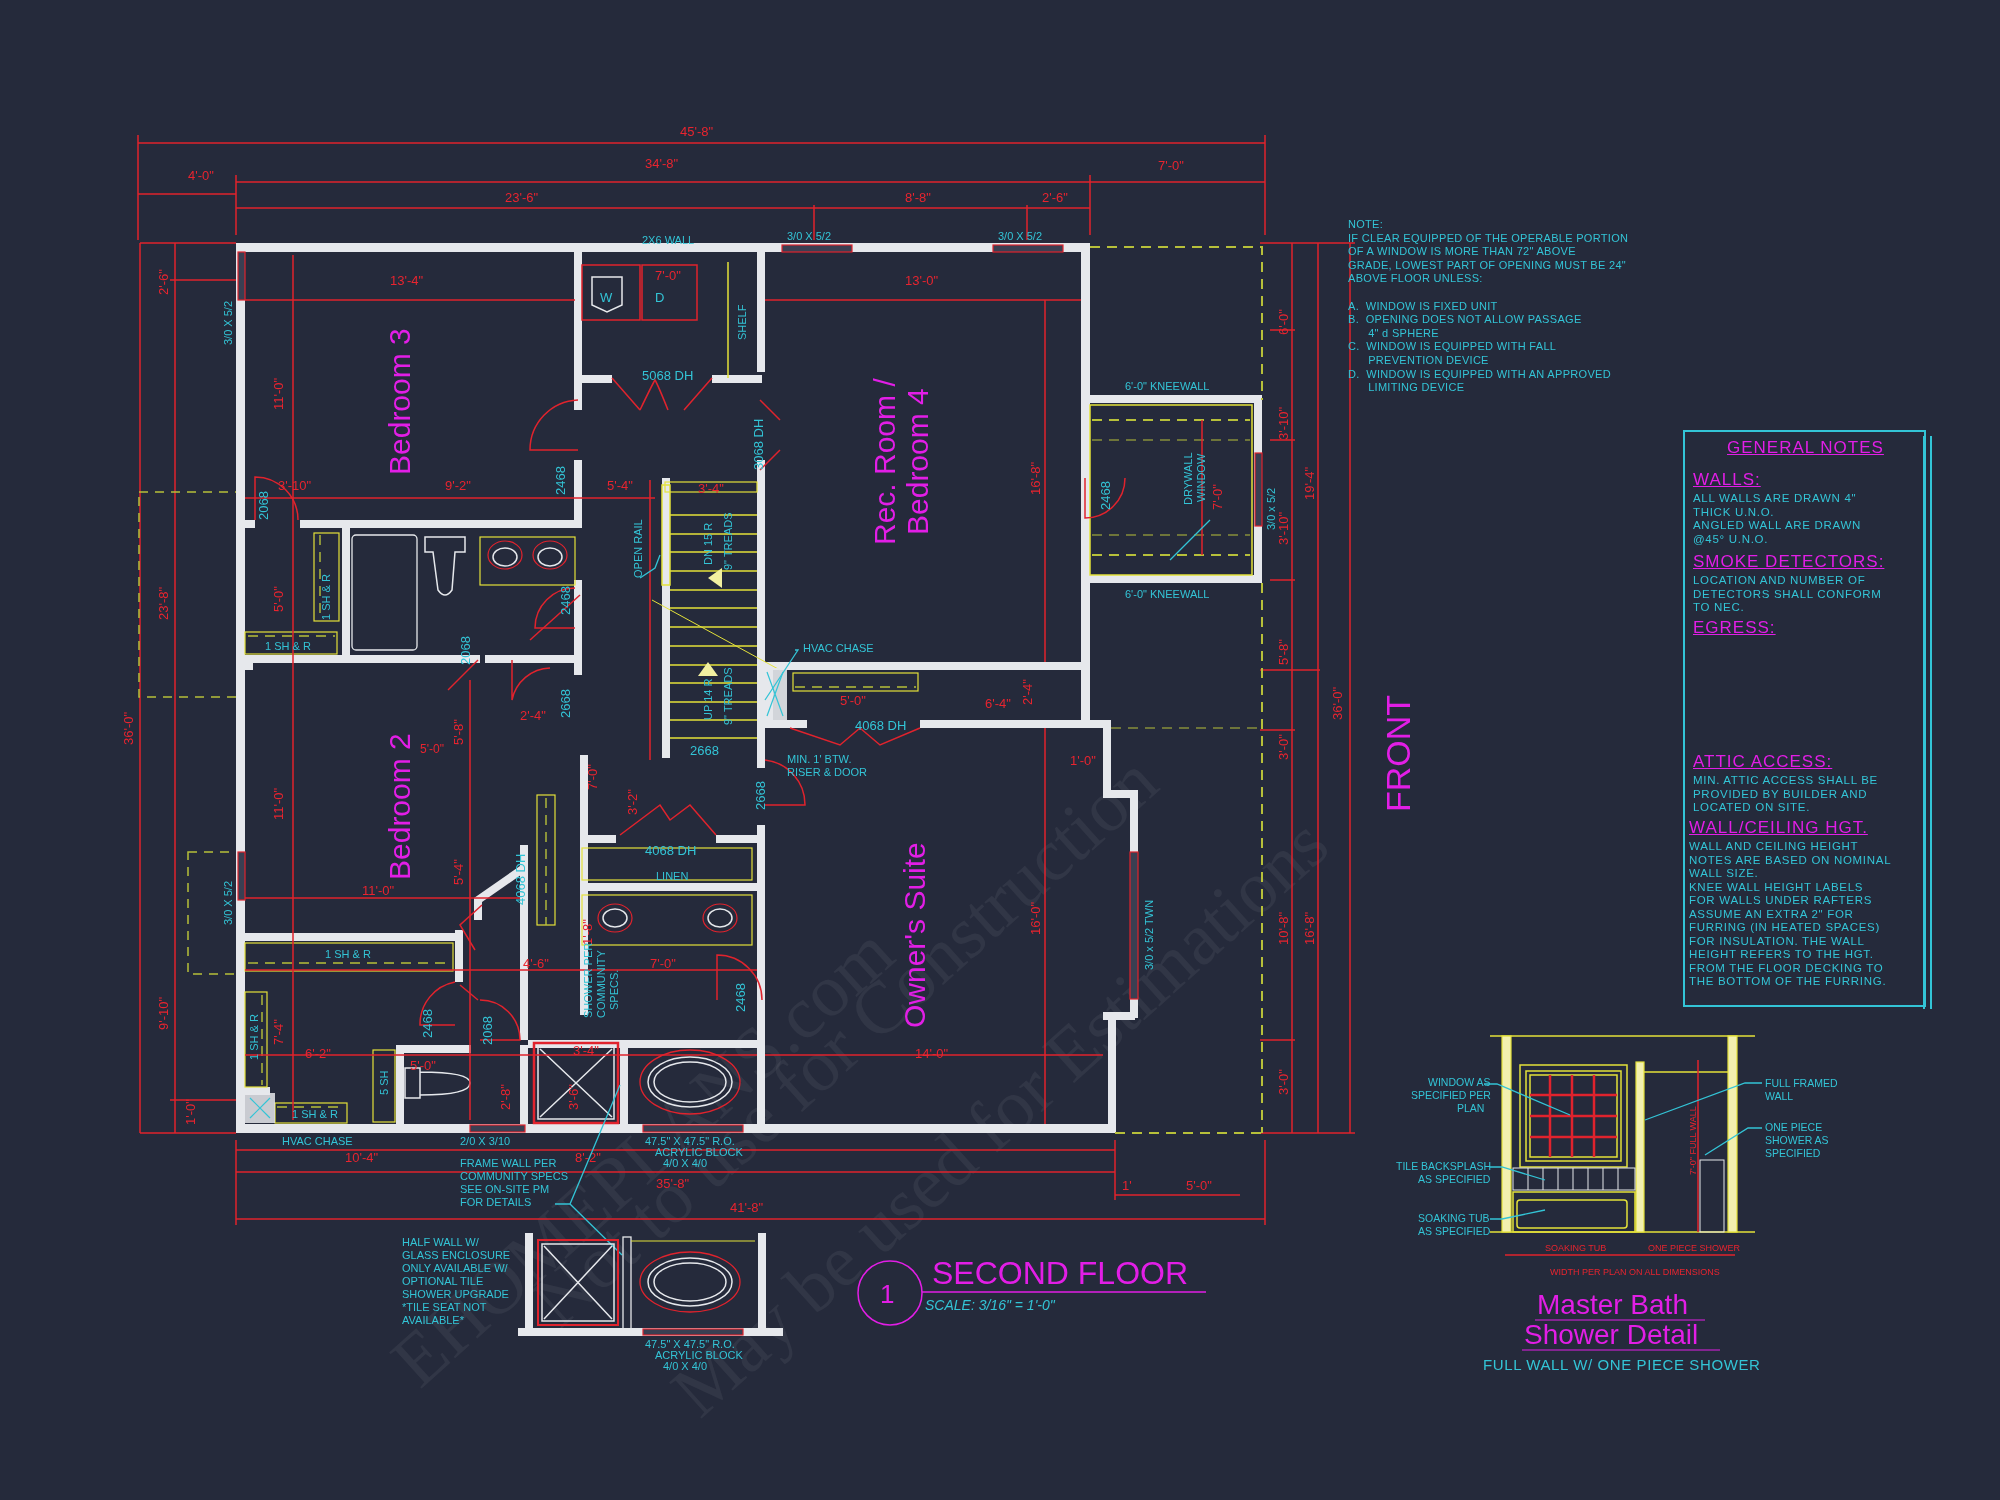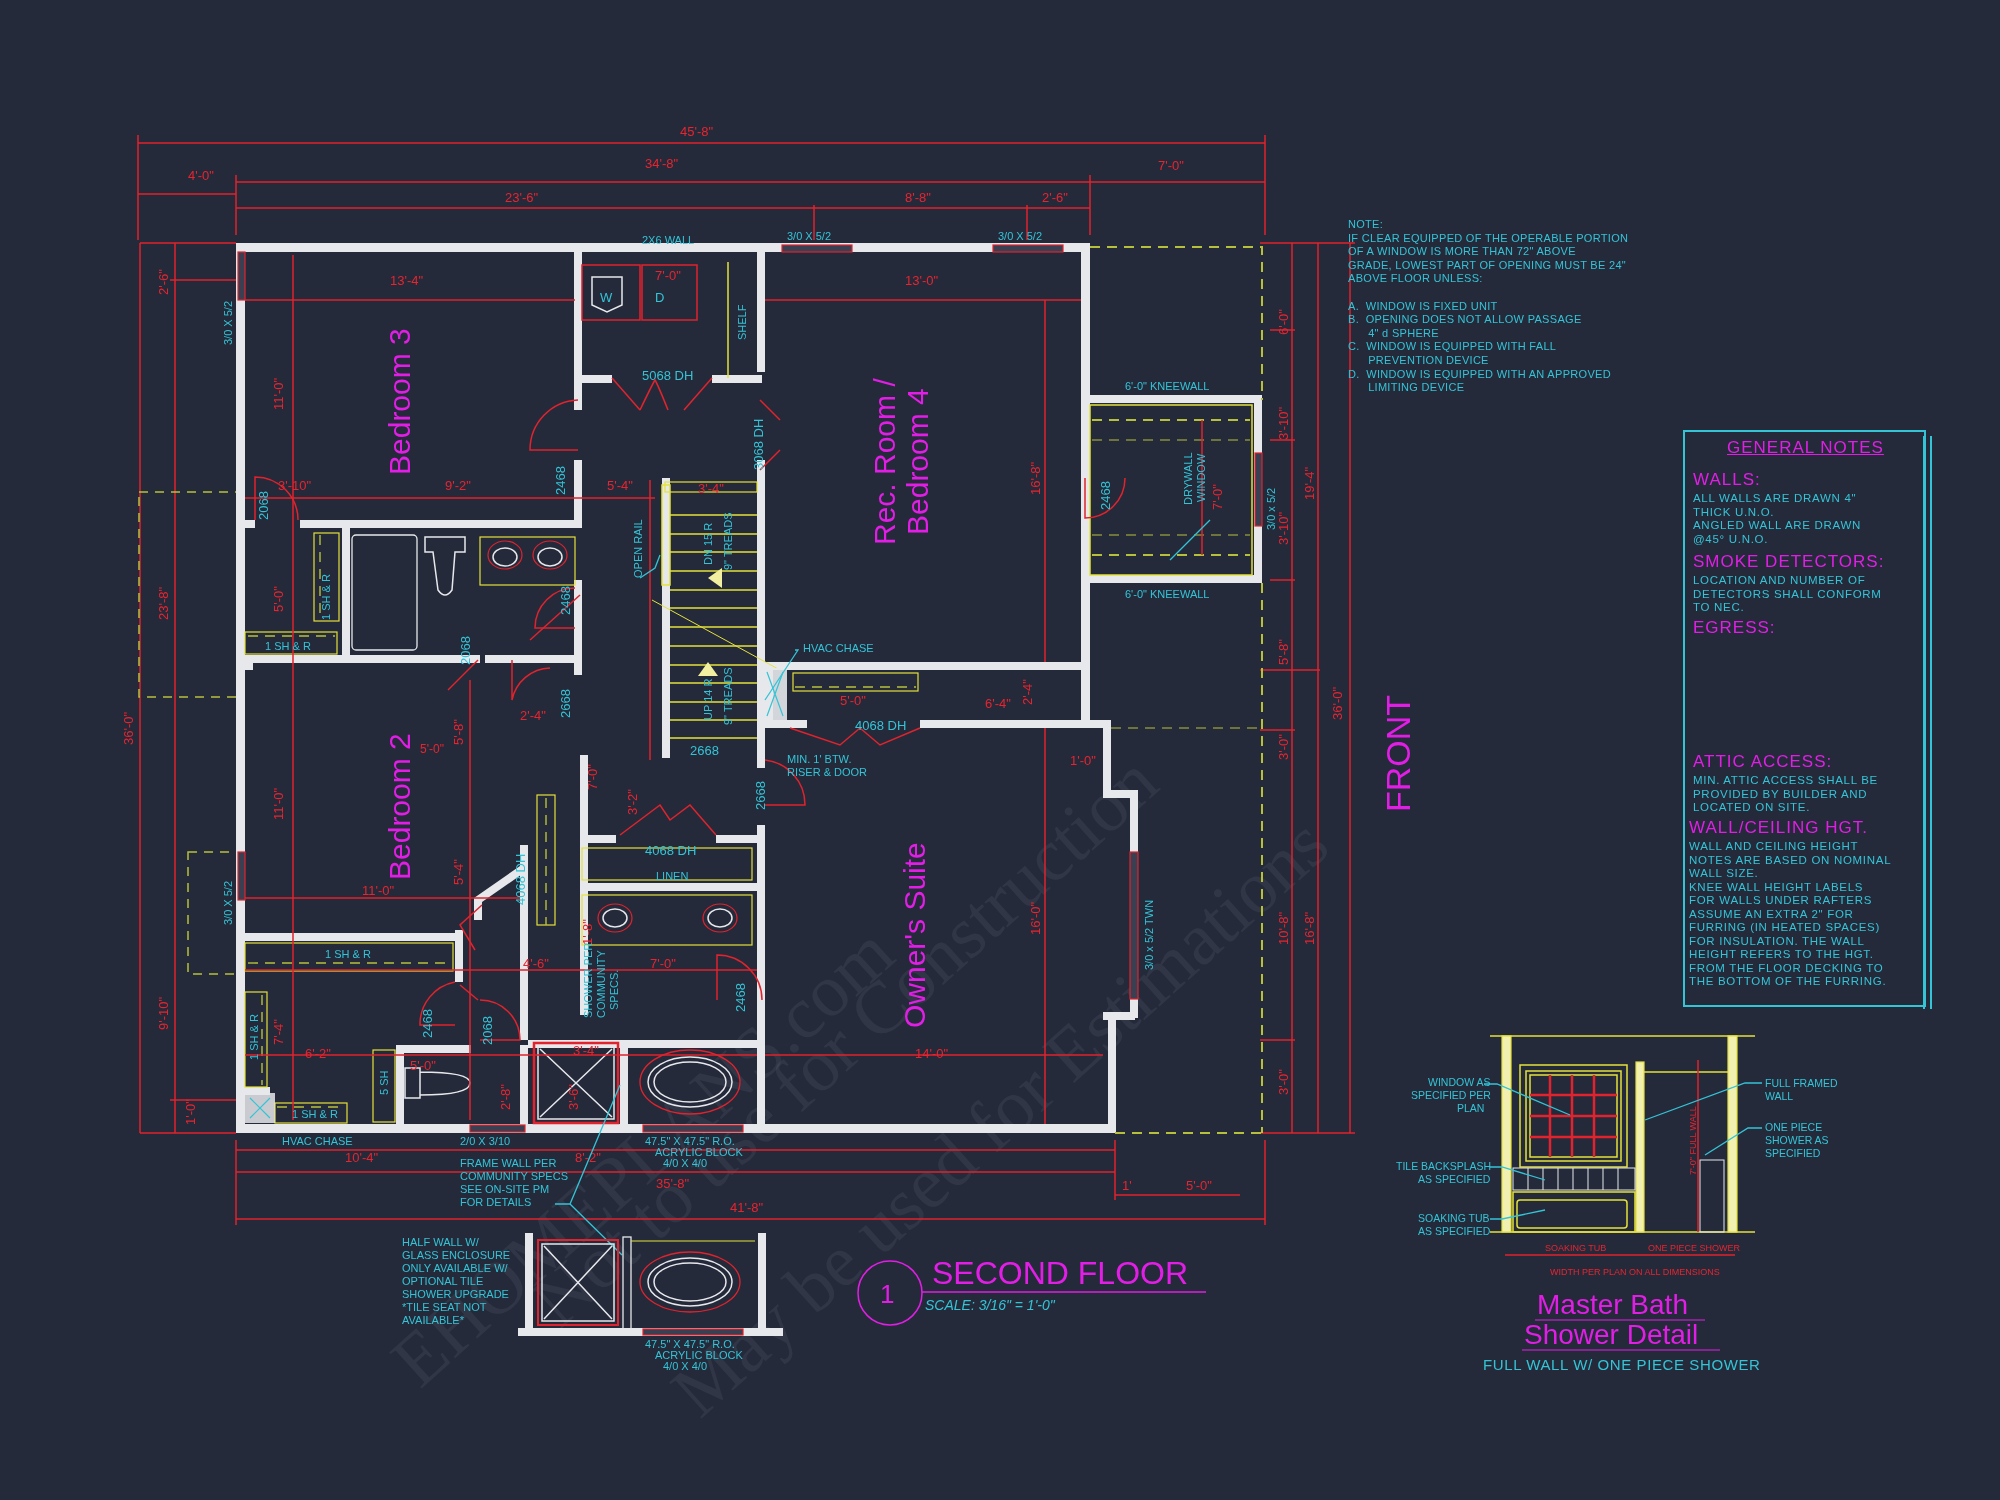--- a/index.html
+++ b/index.html
@@ -13,21 +13,21 @@
   .rl{stroke:#e0232d;stroke-width:1.5;fill:none;}
   .yl{stroke:#e4e23a;stroke-width:1.5;fill:none;}
   .yd{stroke:#b7c03a;stroke-width:2;fill:none;stroke-dasharray:10 7;}
   .wl{stroke:#e6e8ec;stroke-width:1.5;fill:none;}
   .cl{stroke:#33c4d6;stroke-width:1.3;fill:none;}
   .wm{fill:rgba(255,255,255,0.06);font-family:"Liberation Serif",serif;font-size:74px;}
   .notes-box{position:absolute;left:1683px;top:430px;width:243px;height:577px;border:2px solid #33c4d6;box-sizing:border-box;}
   .notes-box::after{content:"";position:absolute;right:-8px;top:4px;width:5px;height:100%;border-left:2px solid #33c4d6;border-right:2px solid #33c4d6;}
   .nb-title{position:absolute;left:24px;top:6px;color:#e21ee6;font-size:17px;text-decoration:underline;letter-spacing:1px;margin-left:18px;}
   .nb-section{position:absolute;left:8px;}
-  .nb-h{color:#e21ee6;font-size:17px;letter-spacing:1px;margin:0;}
+  .nb-h{color:#e21ee6;font-size:17px;text-decoration:underline;letter-spacing:1px;margin:0;}
   .nb-t{color:#33c4d6;font-size:11.5px;line-height:13.5px;letter-spacing:0.7px;white-space:pre;margin:2px 0 0 0;}
   .note-block{position:absolute;left:1348px;top:218px;}
   .note-block div{color:#33c4d6;font-size:11px;line-height:13.6px;white-space:pre;letter-spacing:0.3px;}
 </style>
 </head>
 <body>
 
 <svg width="2000" height="1500" viewBox="0 0 2000 1500">
 
   <g>

